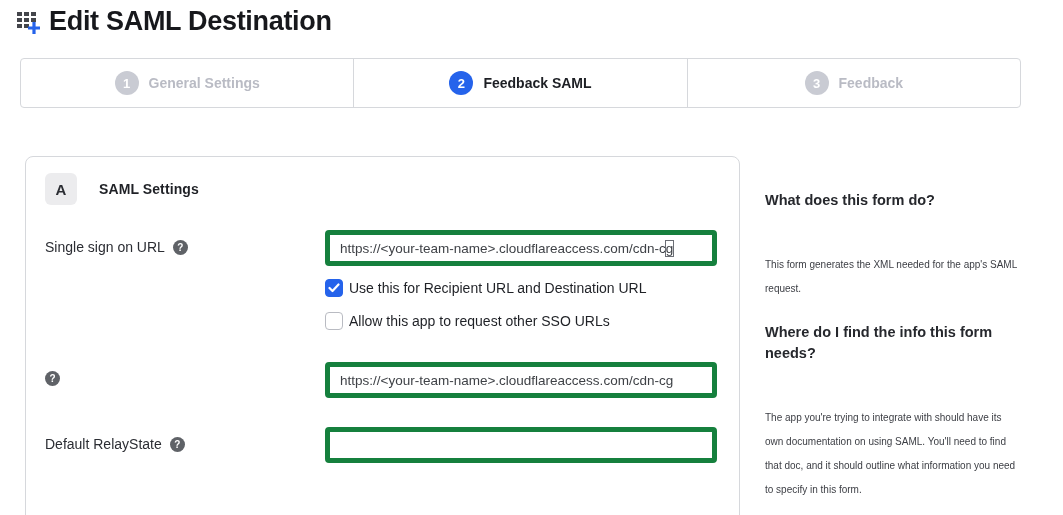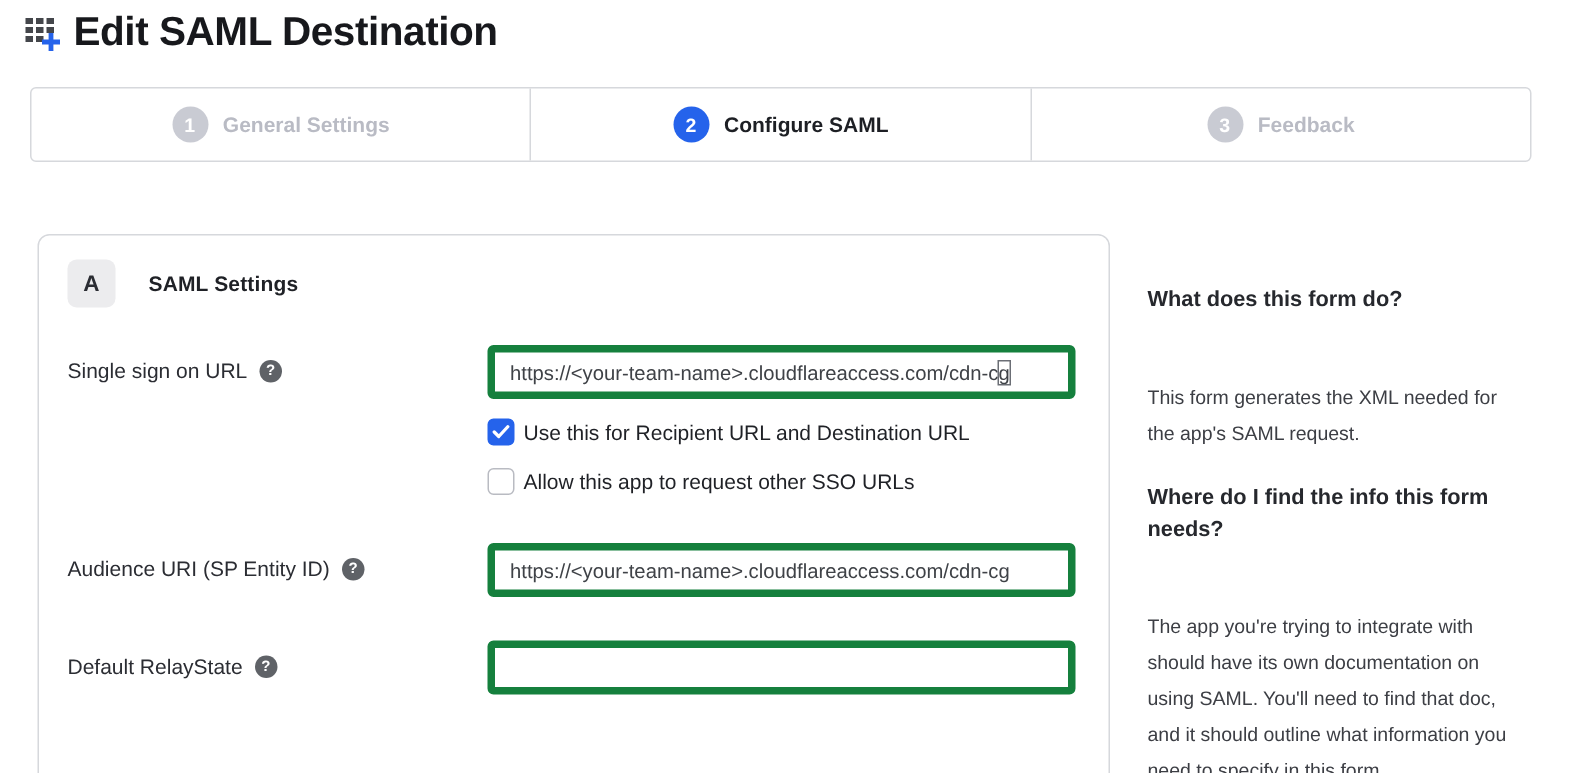--- a/index.html
+++ b/index.html
@@ -53,21 +53,21 @@
     display: flex; align-items: center; justify-content: center; flex: 0 0 18px; }
   .checkbox.checked { background: #2563eb; border-color: #2563eb; }
   .checkbox .check-icon { display: none; }
   .checkbox.checked .check-icon { display: block; }
   .checkbox-label { font-size: 14px; color: #1f2126; }
 
   
   .help-sidebar { position: absolute; left: 765px; top: 190px; width: 254px; }
   .help-section { margin-bottom: 21px; }
   .help-heading { font-size: 14.5px; font-weight: 700; color: #26282d; line-height: 21px; margin-bottom: 12px; }
-  .help-body { font-size: 13px; color: #3c3e44; line-height: 24px; margin-top: 42px; }
+  .help-body { font-size: 10px; color: #3c3e44; line-height: 24px; margin-top: 42px; }
 </style>
 </head>
 <body>
 
 <div class="page-header">
   <svg class="title-icon" viewBox="0 0 30 30">
     <g fill="#44464b">
       <rect x="1" y="3" width="5" height="4"></rect>
         <rect x="8" y="3" width="5" height="4"></rect>
         <rect x="15" y="3" width="5" height="4"></rect>
@@ -82,21 +82,21 @@
   <h1 class="page-title">Edit SAML Destination</h1>
 </div>
 
 <div class="steps-bar">
   <div class="step">
     <span class="step-circle">1</span>
     <span class="step-label">General Settings</span>
   </div>
   <div class="step active">
     <span class="step-circle">2</span>
-    <span class="step-label">Configure SAML</span>
+    <span class="step-label">Feedback SAML</span>
   </div>
   <div class="step">
     <span class="step-circle">3</span>
     <span class="step-label">Feedback</span>
   </div>
 </div>
 
 <div class="card">
 
   <div class="section-header">
@@ -129,21 +129,20 @@
         <span class="checkbox">
           
         </span>
         <span class="checkbox-label">Allow this app to request other SSO URLs</span>
       </div>
     </div>
   </div>
 
   <div class="form-row row-audience">
     <div class="form-label-col">
-      <span class="form-label">Audience URI (SP Entity ID)</span>
       <span class="help-icon">?</span>
     </div>
     <div class="form-value-col">
       <div class="text-input">
           <span>https://&lt;your-team-name&gt;.cloudflareaccess.com/cdn-cg</span>
         </div>
     </div>
   </div>
 
   <div class="form-row row-relay">

